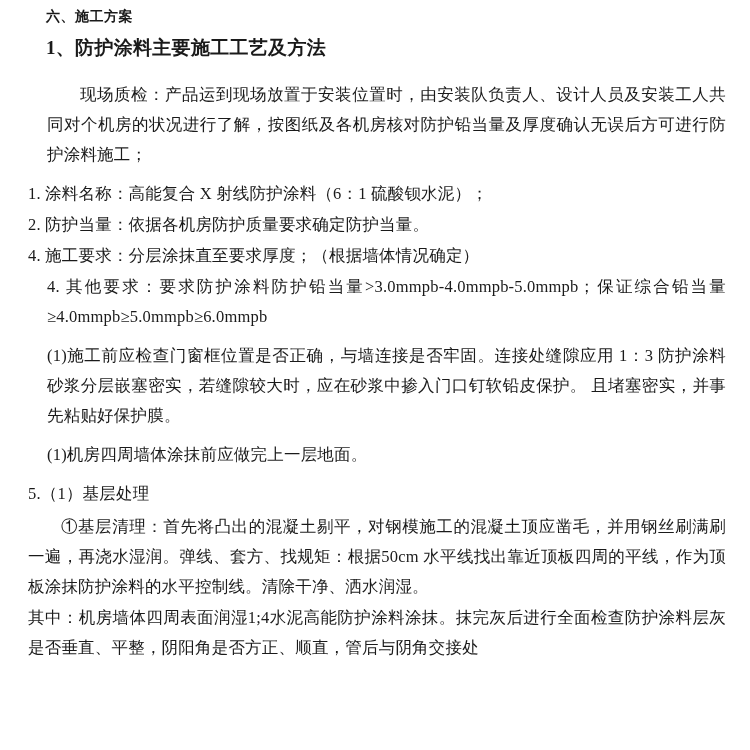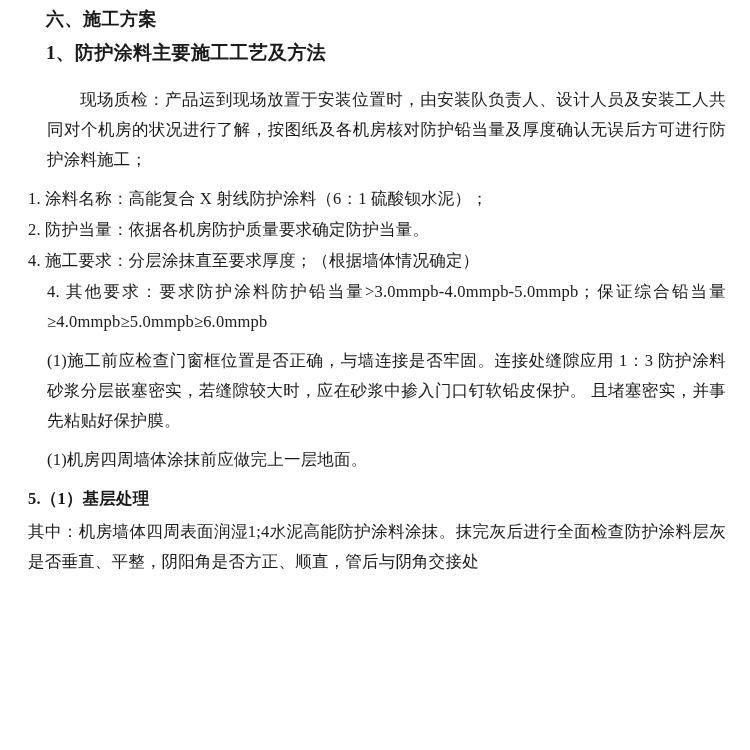--- a/index.html
+++ b/index.html
@@ -15,21 +15,21 @@
     overflow: hidden;
   }
   .page {
     width: 750px;
     height: 750px;
     box-sizing: border-box;
     padding: 8px 24px 0 28px;
     position: relative;
   }
   .h1 {
-    font-size: 18px;
+    font-size: 14px;
     font-weight: bold;
     letter-spacing: 0.5px;
     margin: 0 0 10px 18px;
     line-height: 1.3;
   }
   .h2 {
     font-size: 19px;
     font-weight: bold;
     letter-spacing: 0.3px;
     margin: 0 0 19px 18px;
@@ -51,21 +51,20 @@
   }
   .gap-after {
     margin-bottom: 9px;
     margin-left: 19px;
   }
   .sub-head {
     font-size: 16.5px;
     line-height: 30px;
     margin: 0 0 3px 0;
     letter-spacing: 0.2px;
-    font-weight: bold;
   }
 </style>
 </head>
 <body>
 
 <div class="page">
 
   <h1 class="h1">六、施工方案</h1>
 
   <h2 class="h2">1、防护涂料主要施工工艺及方法</h2>
@@ -80,16 +79,17 @@
 
   <p class="para gap-after">4. 其他要求：要求防护涂料防护铅当量&gt;3.0mmpb-4.0mmpb-5.0mmpb；保证综合铅当量≥4.0mmpb≥5.0mmpb≥6.0mmpb</p>
 
   <p class="para gap-after">(1)施工前应检查门窗框位置是否正确，与墙连接是否牢固。连接处缝隙应用 1：3 防护涂料砂浆分层嵌塞密实，若缝隙较大时，应在砂浆中掺入门口钉软铅皮保护。 且堵塞密实，并事先粘贴好保护膜。</p>
 
   <p class="para gap-after">(1)机房四周墙体涂抹前应做完上一层地面。</p>
 
 
   <p class="sub-head gap-after">5.（1）基层处理</p>
 
+  <p class="para indent2 tight">①基层清理：首先将凸出的混凝土剔平，对钢模施工的混凝土顶应凿毛，并用钢丝刷满刷一遍，再浇水湿润。弹线、套方、找规矩：根据50cm 水平线找出靠近顶板四周的平线，作为顶板涂抹防护涂料的水平控制线。清除干净、洒水润湿。</p>
 
   <p class="para tight">其中：机房墙体四周表面润湿1;4水泥高能防护涂料涂抹。抹完灰后进行全面检查防护涂料层灰是否垂直、平整，阴阳角是否方正、顺直，管后与阴角交接处</p>
 
 </div>
 
 </body></html>

